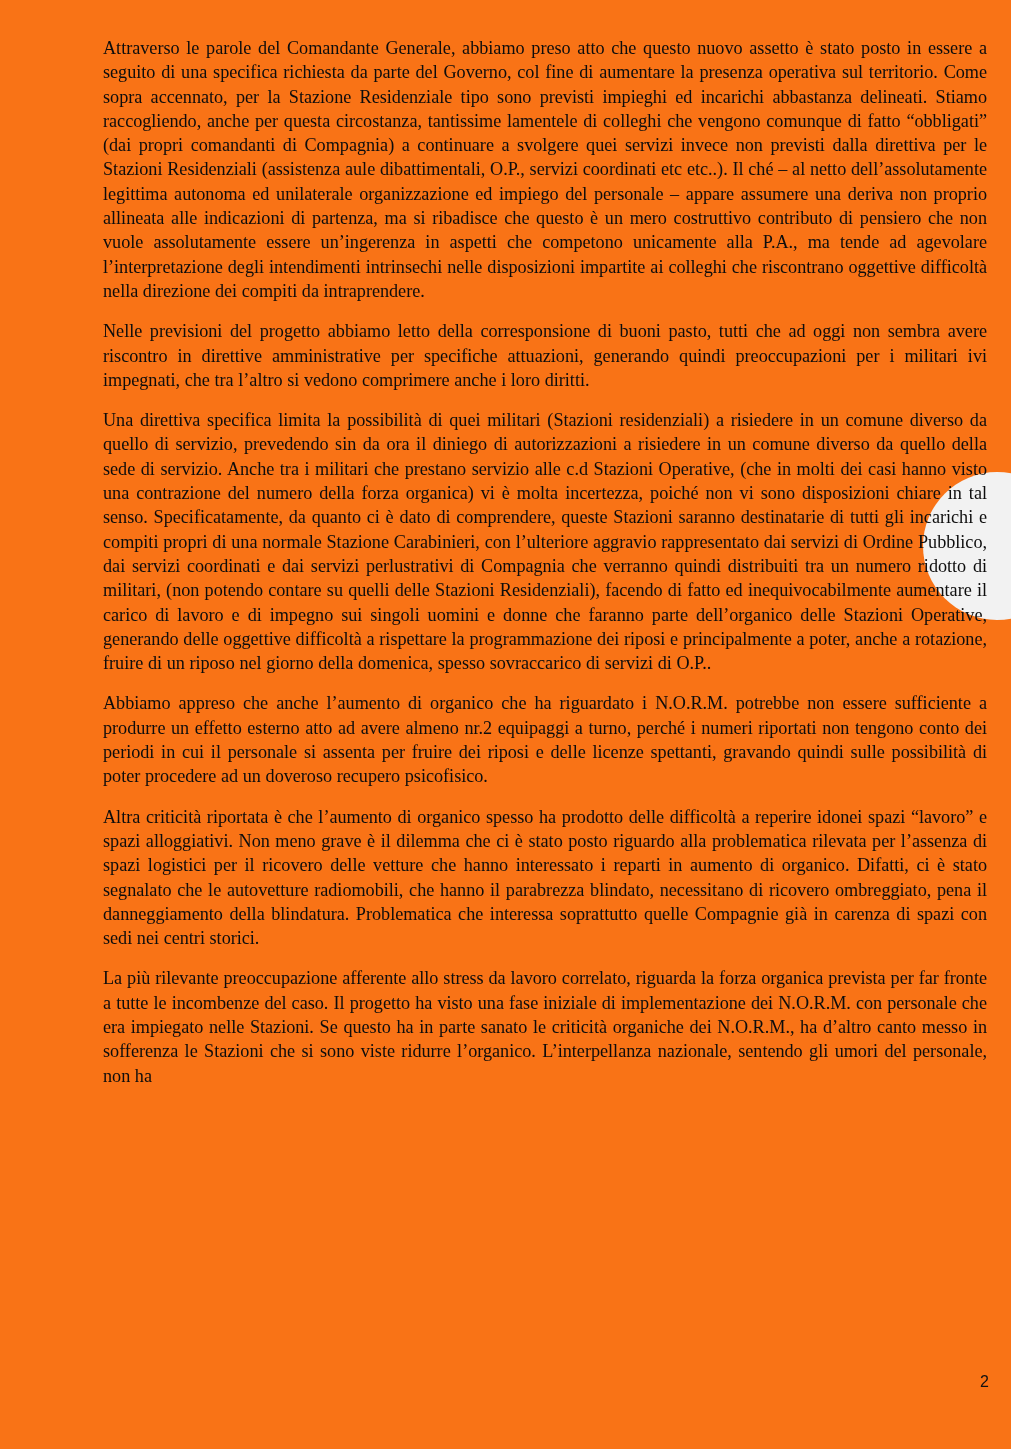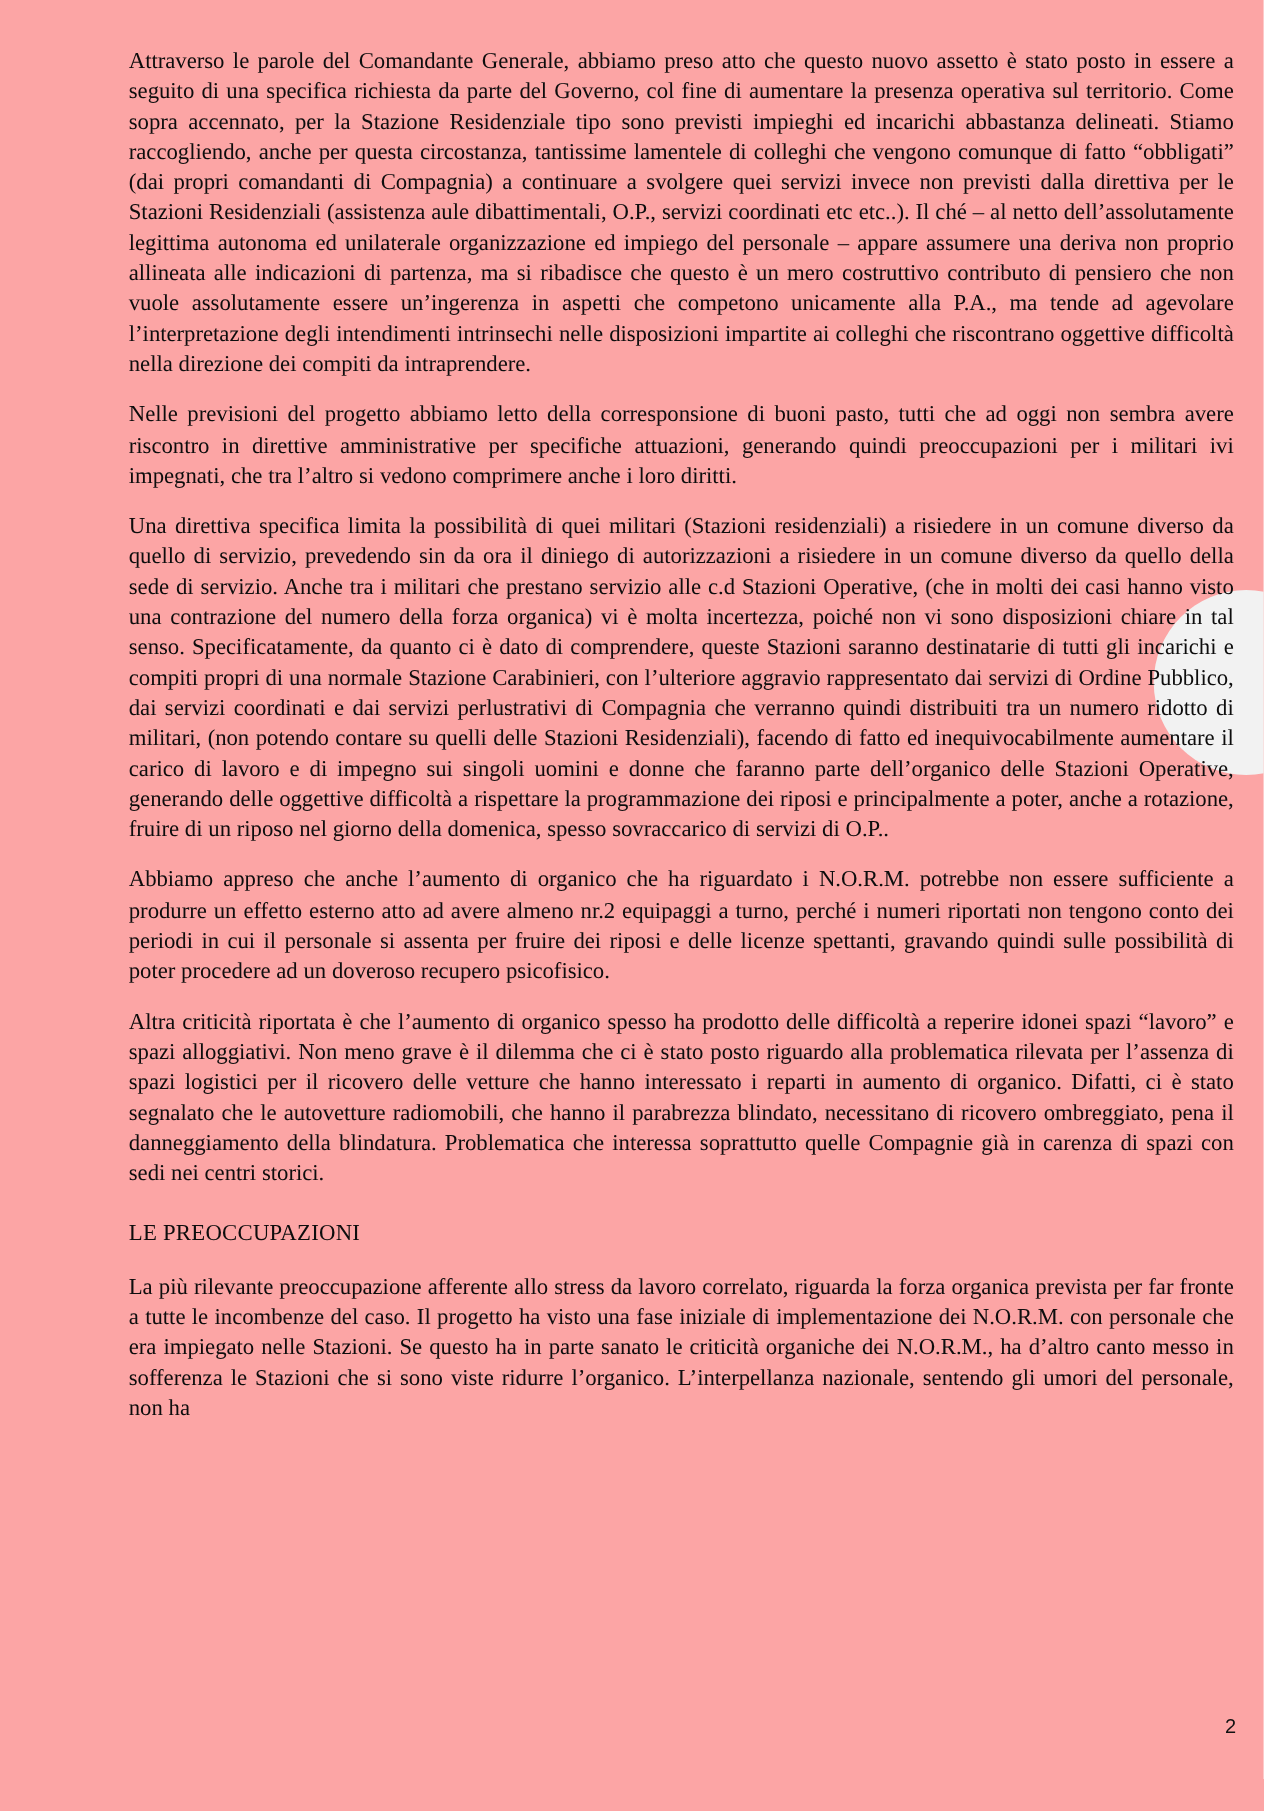--- a/index.html
+++ b/index.html
@@ -4,21 +4,21 @@
 <style>
   html, body {
     margin: 0;
     padding: 0;
     background: #ffffff;
   }
   .page {
     position: relative;
     width: 1011px;
     height: 1449px;
-    background: #fca5a5;
+    background: #f97316;
     overflow: hidden;
     font-family: "Liberation Serif", "DejaVu Serif", serif;
     color: #0d0d0d;
     box-sizing: border-box;
   }
   .watermark-circle {
     position: absolute;
     right: -60px;
     top: 472px;
     width: 148px;
@@ -76,21 +76,20 @@
     <p class="para">Attraverso le parole del Comandante Generale, abbiamo preso atto che questo nuovo assetto è stato posto in essere a seguito di una specifica richiesta da parte del Governo, col fine di aumentare la presenza operativa sul territorio. Come sopra accennato, per la Stazione Residenziale tipo sono previsti impieghi ed incarichi abbastanza delineati. Stiamo raccogliendo, anche per questa circostanza, tantissime lamentele di colleghi che vengono comunque di fatto “obbligati” (dai propri comandanti di Compagnia) a continuare a svolgere quei servizi invece non previsti dalla direttiva per le Stazioni Residenziali (assistenza aule dibattimentali, O.P., servizi coordinati etc etc..). Il ché – al netto dell’assolutamente legittima autonoma ed unilaterale organizzazione ed impiego del personale – appare assumere una deriva non proprio allineata alle indicazioni di partenza, ma si ribadisce che questo è un mero costruttivo contributo di pensiero che non vuole assolutamente essere un’ingerenza in aspetti che competono unicamente alla P.A., ma tende ad agevolare l’interpretazione degli intendimenti intrinsechi nelle disposizioni impartite ai colleghi che riscontrano oggettive difficoltà nella direzione dei compiti da intraprendere.</p>
 
     <p class="para">Nelle previsioni del progetto abbiamo letto della corresponsione di buoni pasto, tutti che ad oggi non sembra avere riscontro in direttive amministrative per specifiche attuazioni, generando quindi preoccupazioni per i militari ivi impegnati, che tra l’altro si vedono comprimere anche i loro diritti.</p>
 
     <p class="para">Una direttiva specifica limita la possibilità di quei militari (Stazioni residenziali) a risiedere in un comune diverso da quello di servizio, prevedendo sin da ora il diniego di autorizzazioni a risiedere in un comune diverso da quello della sede di servizio.  Anche tra i militari che prestano servizio alle c.d Stazioni Operative, (che in molti dei casi hanno visto una contrazione del numero della forza organica) vi è molta incertezza, poiché non vi sono disposizioni chiare in tal senso. Specificatamente, da quanto ci è dato di comprendere, queste Stazioni saranno destinatarie di tutti gli incarichi e compiti propri di una normale Stazione Carabinieri, con l’ulteriore aggravio rappresentato dai servizi di Ordine Pubblico, dai servizi coordinati e dai servizi perlustrativi di Compagnia che verranno quindi distribuiti tra un numero ridotto di militari, (non potendo contare su quelli delle Stazioni Residenziali), facendo di fatto ed inequivocabilmente aumentare il carico di lavoro e di impegno sui singoli uomini e donne che faranno parte dell’organico delle Stazioni Operative, generando delle oggettive difficoltà a rispettare la programmazione dei riposi e principalmente a poter, anche a rotazione, fruire di un riposo nel giorno della domenica, spesso sovraccarico di servizi di O.P..</p>
 
     <p class="para">Abbiamo appreso che anche l’aumento di organico che ha riguardato i N.O.R.M. potrebbe non essere sufficiente a produrre un effetto esterno atto ad avere almeno nr.2 equipaggi a turno, perché i numeri riportati non tengono conto dei periodi in cui il personale si assenta per fruire dei riposi e delle licenze spettanti, gravando quindi sulle possibilità di poter procedere ad un doveroso recupero psicofisico.</p>
 
     <p class="para">Altra criticità riportata è che l’aumento di organico spesso ha prodotto delle difficoltà a reperire idonei spazi “lavoro” e spazi alloggiativi. Non meno grave è il dilemma che ci è stato posto riguardo alla problematica rilevata per l’assenza di spazi logistici per il ricovero delle vetture che hanno interessato i reparti in aumento di organico. Difatti, ci è stato segnalato che le autovetture radiomobili, che hanno il parabrezza blindato, necessitano di ricovero ombreggiato, pena il danneggiamento della blindatura. Problematica che interessa soprattutto quelle Compagnie già in carenza di spazi con sedi nei centri storici.</p>
 
-    <h2 class="section-heading">LE PREOCCUPAZIONI</h2>
 
     <p class="para">La più rilevante preoccupazione afferente allo stress da lavoro correlato, riguarda la forza organica prevista per far fronte a tutte le incombenze del caso. Il progetto ha visto una fase iniziale di implementazione dei N.O.R.M. con personale che era impiegato nelle Stazioni. Se questo ha in parte sanato le criticità organiche dei N.O.R.M., ha d’altro canto messo in sofferenza le Stazioni che si sono viste ridurre l’organico. L’interpellanza nazionale, sentendo gli umori del personale, non ha</p>
 
   </div>
 
   <div class="page-number">2</div>
 
 </div>
 
 </body></html>

